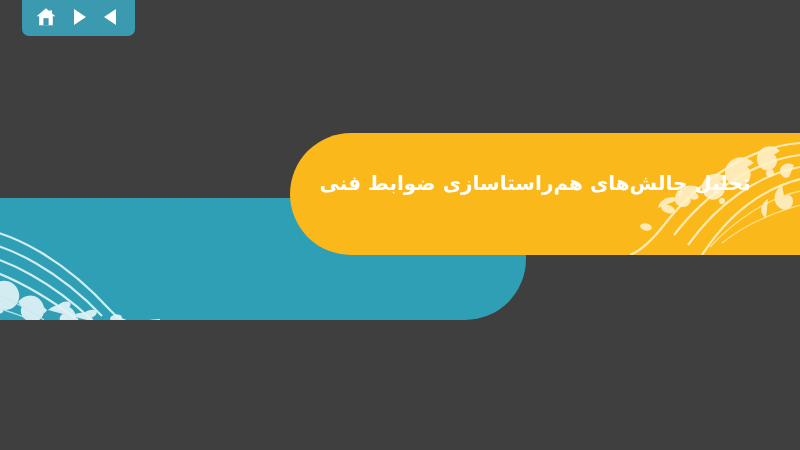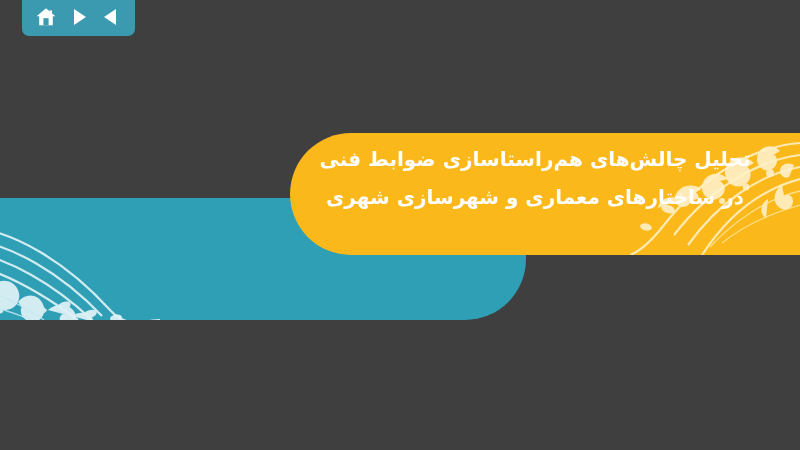--- a/index.html
+++ b/index.html
@@ -89,21 +89,21 @@
     width: 200px;
     height: 122px;
     opacity: 0.95;
     pointer-events: none;
   }
 
   
   #title-block {
     position: absolute;
     left: 300px;
-    top: 140px;
+    top: 164px;
     width: 470px;
     z-index: 30;
     text-align: center;
     direction: rtl;
   }
   .title-line {
     color: #ffffff;
     font-size: 20px;
     font-weight: bold;
     line-height: 38px;
@@ -178,21 +178,20 @@
       </g>
       <g fill="none" stroke="#ffeeb0" stroke-width="1.3" opacity="0.8">
         <path d="M170,58 c-34,8 -66,30 -90,56"></path>
         <path d="M170,72 c-28,8 -56,20 -78,38"></path>
       </g>
     </svg>
   </div>
 
   <div id="title-block">
     <div class="title-line">تحلیل چالش‌های هم‌راستاسازی ضوابط فنی</div>
-    <div class="title-line">در ساختارهای معماری و شهرسازی شهری</div>
   </div>
 
   <div id="nav-bar">
     <button class="nav-btn" title="previous">
       <svg width="20" height="20" viewBox="0 0 20 20">
         <polygon points="15,2 15,18 3,10" fill="#ffffff"></polygon>
       </svg>
     </button>
     <button class="nav-btn" title="next">
       <svg width="20" height="20" viewBox="0 0 20 20">

